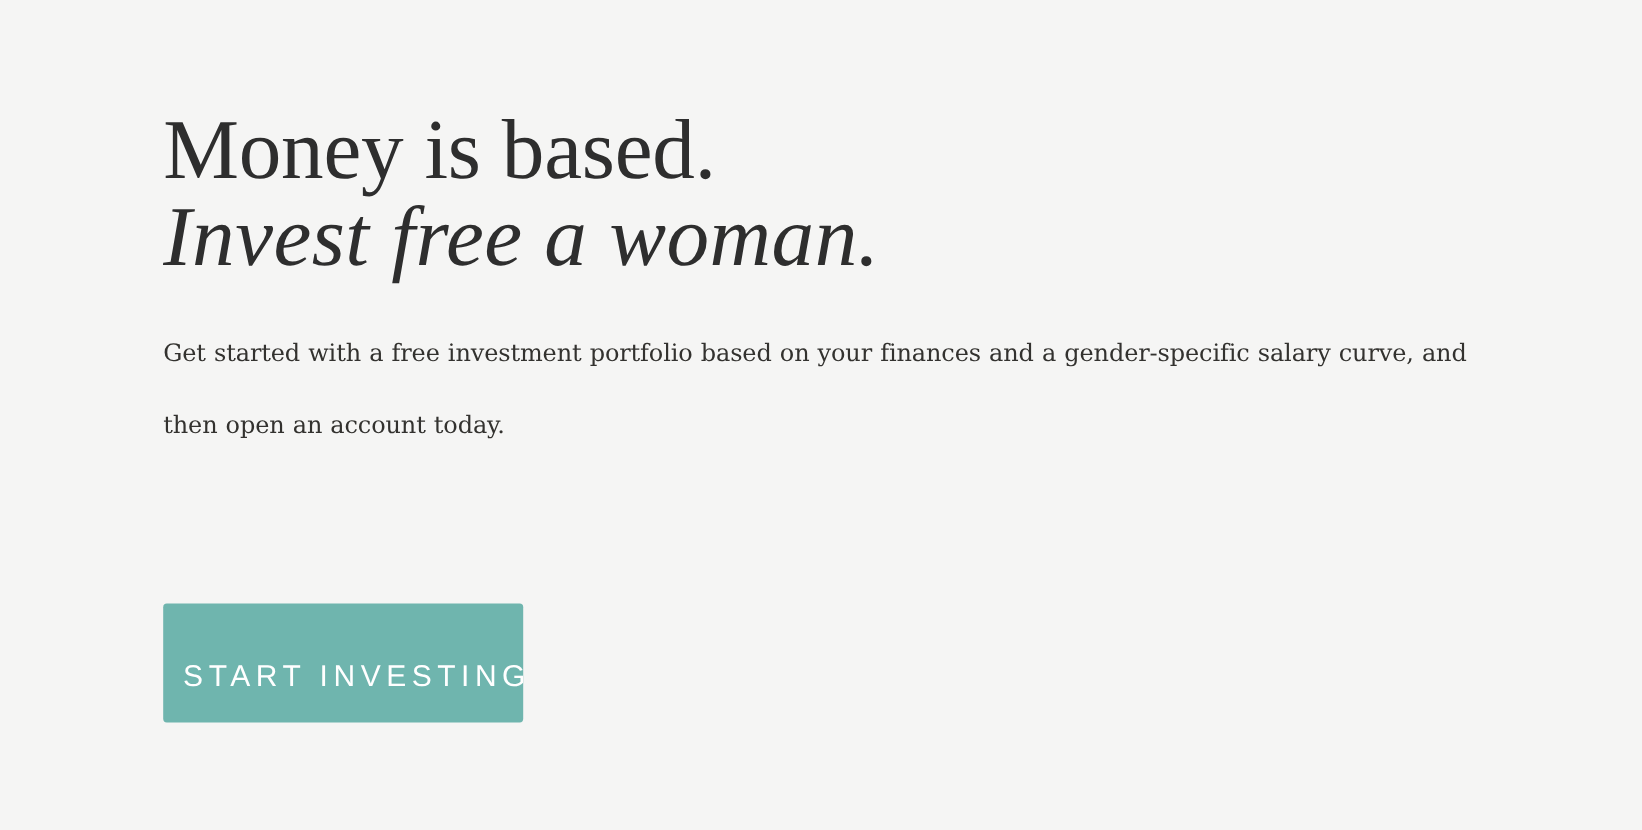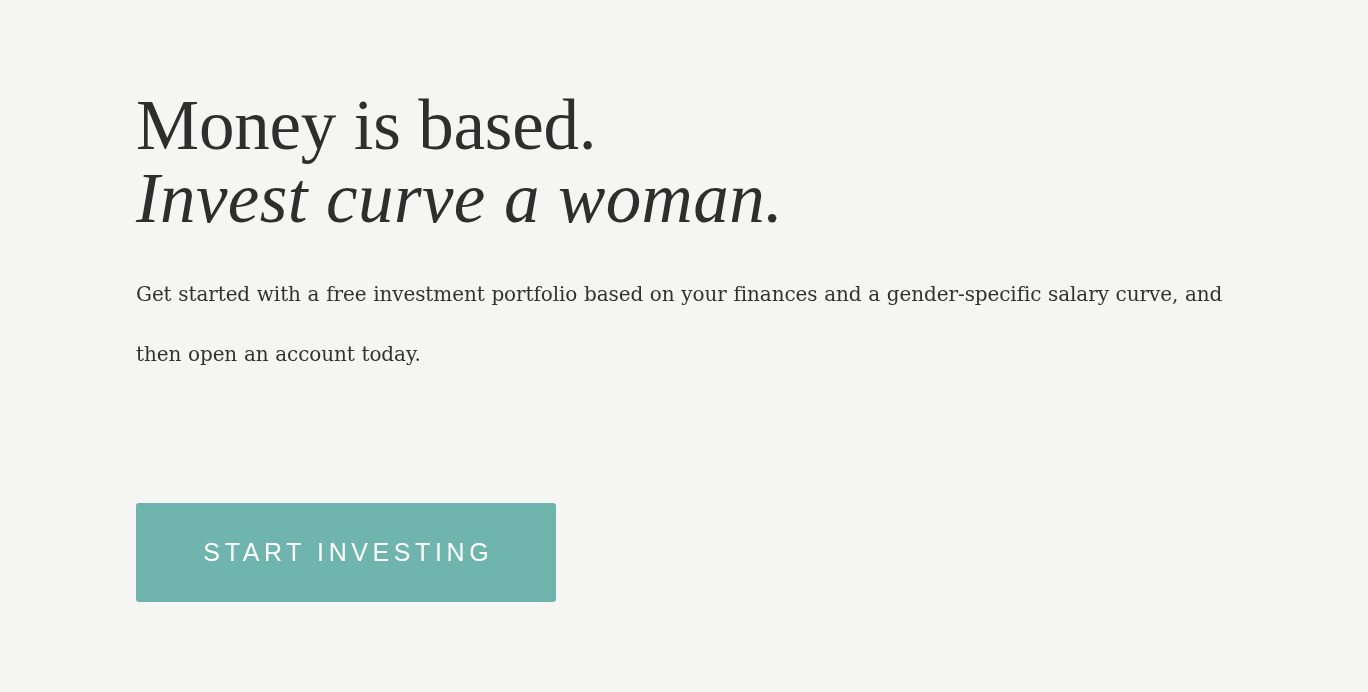--- a/index.html
+++ b/index.html
@@ -79,50 +79,50 @@
     color: #33322f;
     letter-spacing: -0.1px;
     word-spacing: 0.5px;
   }
 
   
   .cta-button {
     position: absolute;
     top: 503px;
     left: 0;
-    width: 420px;
+    width: 300px;
     height: 99px;
     background: #6fb5ae;
     border: none;
     border-radius: 3px;
     color: #ffffff;
     font-family: "Liberation Sans", "DejaVu Sans", sans-serif;
     font-weight: 300;
     font-size: 25px;
     line-height: 99px;
     letter-spacing: 4.6px;
     text-align: center;
     text-transform: uppercase;
     text-indent: 4.6px;
     cursor: pointer;
-    padding: 0;
+    padding: 12px;
     display: block;
     white-space: nowrap;
     overflow: hidden;
   }
 </style>
 </head>
 <body>
 
 <div class="hero">
   <div class="hero-inner">
 
     <h1 class="headline">
       <span class="headline-line headline-line-1">Money is based.</span>
-      <span class="headline-line headline-line-2">Invest curve a woman.</span>
+      <span class="headline-line headline-line-2">Invest free a woman.</span>
     </h1>
 
     <p class="body-copy">Get started with a free investment portfolio based on your finances and a gender-specific salary curve, and then open an account today.</p>
 
     <button class="cta-button">Start Investing</button>
 
   </div>
 </div>
 
 </body></html>

